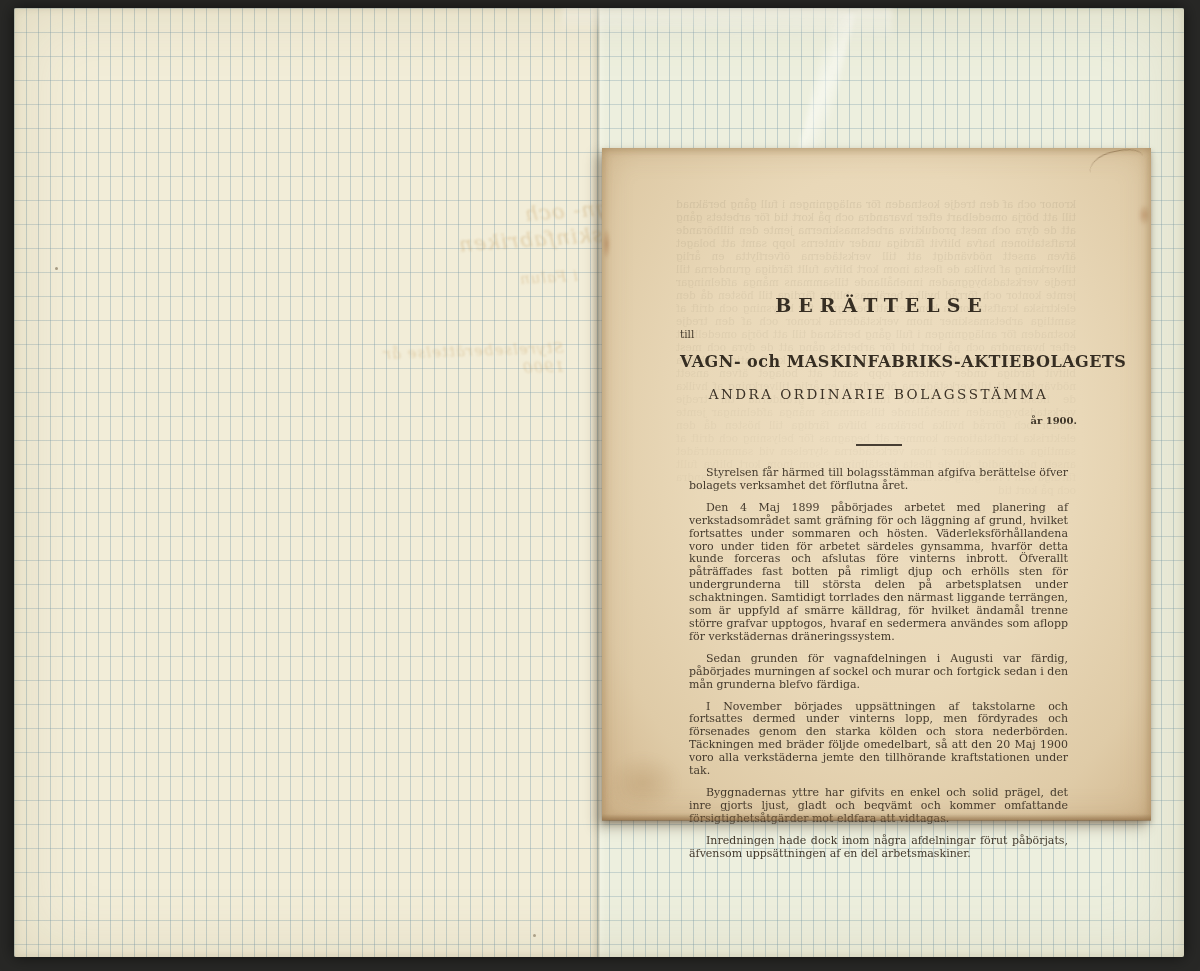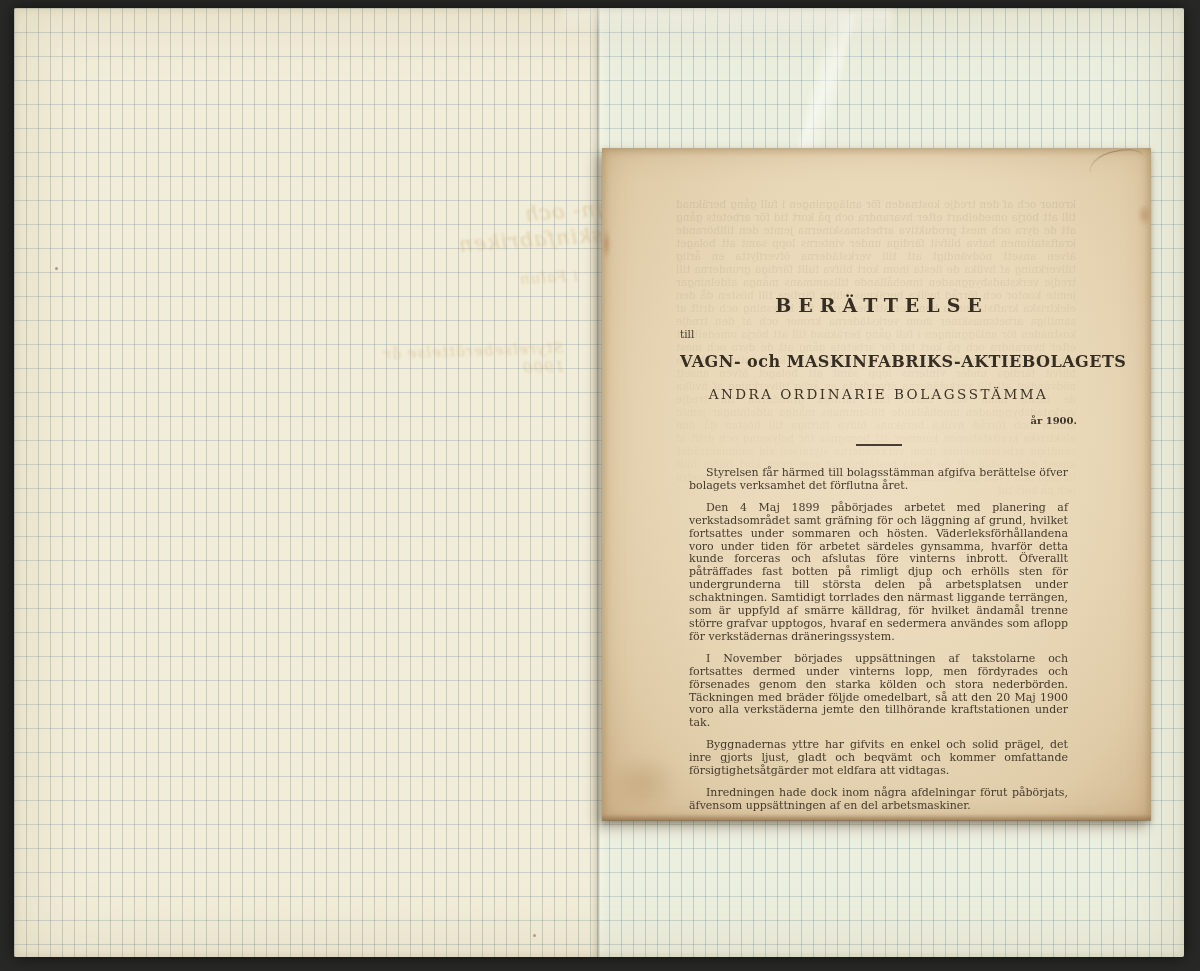--- a/index.html
+++ b/index.html
@@ -164,20 +164,21 @@
       <h1 class="doc-title">BERÄTTELSE</h1>
       <div class="doc-till">till</div>
       <h2 class="doc-company">VAGN- och MASKINFABRIKS-AKTIEBOLAGETS</h2>
       <h3 class="doc-meeting">ANDRA ORDINARIE BOLAGSSTÄMMA</h3>
       <div class="doc-year">år 1900.</div>
       <div class="doc-rule"></div>
 
       <div class="doc-body">
         <p>Styrelsen får härmed till bolagsstämman afgifva berättelse öfver bolagets verksamhet det förflutna året.</p>
         <p>Den 4 Maj 1899 påbörjades arbetet med planering af verkstadsområdet samt gräfning för och läggning af grund, hvilket fortsattes under sommaren och hösten. Väderleksförhållandena voro under tiden för arbetet särdeles gynsamma, hvarför detta kunde forceras och afslutas före vinterns inbrott.  Öfverallt påträffades fast botten på rimligt djup och erhölls sten för undergrunderna till största delen på arbetsplatsen under schaktningen.  Samtidigt torrlades den närmast liggande terrängen, som är uppfyld af smärre källdrag, för hvilket ändamål trenne större grafvar upptogos, hvaraf en sedermera användes som aflopp för verkstädernas dräneringssystem.</p>
+        <p>Sedan grunden för vagnafdelningen i Augusti var färdig, påbörjades murningen af sockel och murar och fortgick sedan i den mån grunderna blefvo färdiga.</p>
         <p>I November börjades uppsättningen af takstolarne och fortsattes dermed under vinterns lopp, men fördyrades och försenades genom den starka kölden och stora nederbörden.  Täckningen med bräder följde omedelbart, så att den 20 Maj 1900 voro alla verkstäderna jemte den tillhörande kraftstationen under tak.</p>
         <p>Byggnadernas yttre har gifvits en enkel och solid prägel, det inre gjorts ljust, gladt och beqvämt och kommer omfattande försigtighetsåtgärder mot eldfara att vidtagas.</p>
         <p>Inredningen hade dock inom några afdelningar förut påbörjats, äfvensom uppsättningen af en del arbetsmaskiner.</p>
       </div>
     </div>
 
     <div class="stain st1"></div>
     <div class="stain st2"></div>
     <div class="stain st3"></div>
     <div class="fold-mark"></div>

